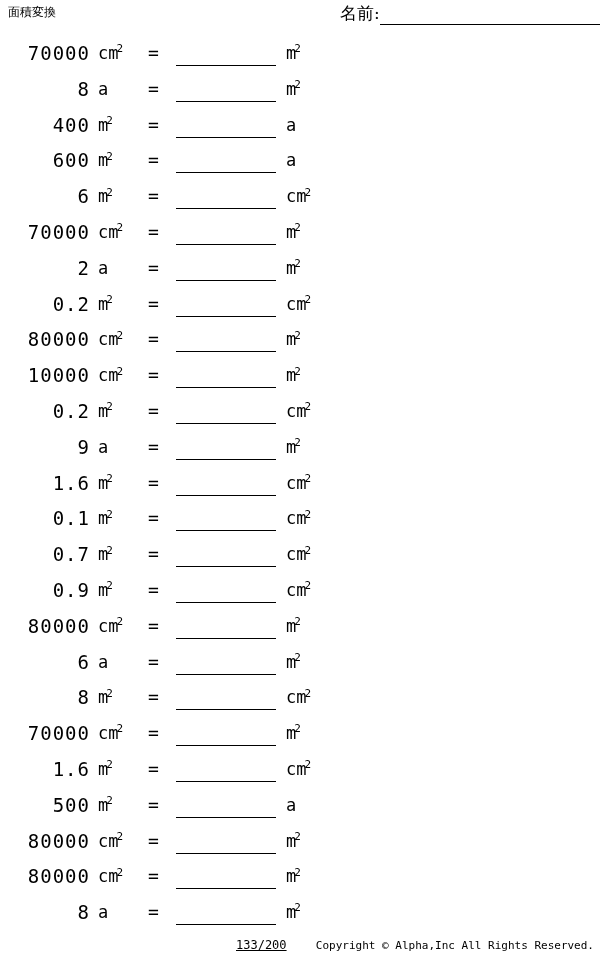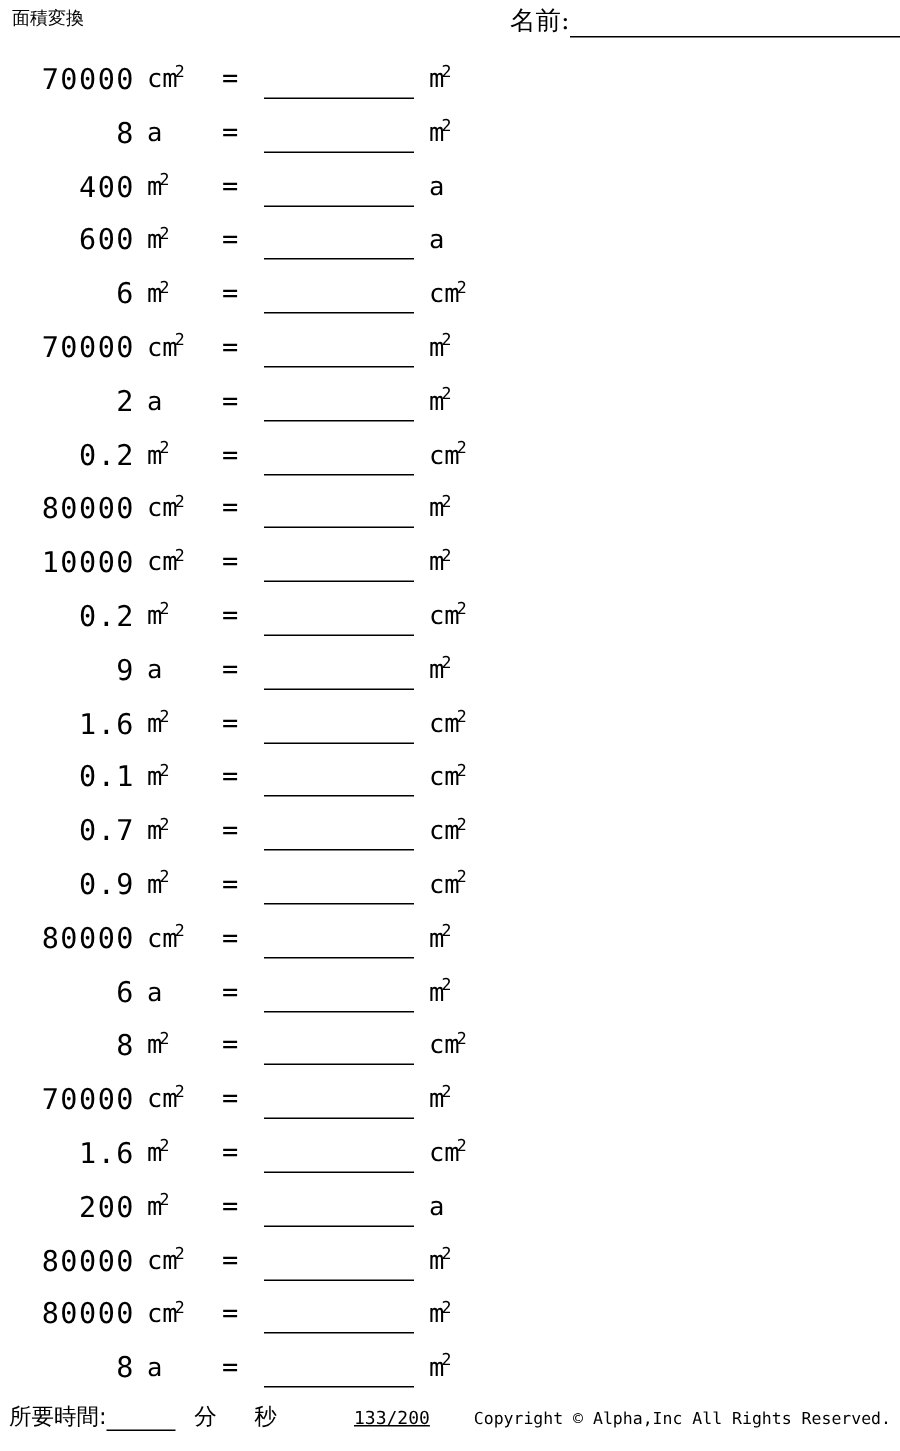--- a/index.html
+++ b/index.html
@@ -316,21 +316,21 @@
       <div class="unit-to"><span>m</span><sup class="sq">2</sup></div>
     </div>
     <div class="row">
       <div class="val">1.6</div>
       <div class="unit-from"><span>m</span><sup class="sq">2</sup></div>
       <div class="eq">=</div>
       <div class="answer-line"></div>
       <div class="unit-to"><span>cm</span><sup class="sq">2</sup></div>
     </div>
     <div class="row">
-      <div class="val">200</div>
+      <div class="val">500</div>
       <div class="unit-from"><span>m</span><sup class="sq">2</sup></div>
       <div class="eq">=</div>
       <div class="answer-line"></div>
       <div class="unit-to"><span>a</span></div>
     </div>
     <div class="row">
       <div class="val">80000</div>
       <div class="unit-from"><span>cm</span><sup class="sq">2</sup></div>
       <div class="eq">=</div>
       <div class="answer-line"></div>
@@ -346,18 +346,15 @@
     <div class="row">
       <div class="val">8</div>
       <div class="unit-from"><span>a</span></div>
       <div class="eq">=</div>
       <div class="answer-line"></div>
       <div class="unit-to"><span>m</span><sup class="sq">2</sup></div>
     </div>
   </div>
 
 <div class="footer">
-  <div class="time-block">
-    <span class="time-label">所要時間:</span><span class="time-blank1"></span><span class="time-unit">分</span><span class="time-unit">秒</span>
-  </div>
   <div class="page-id">133/200</div>
   <div class="copyright">Copyright © Alpha,Inc All Rights Reserved.</div>
 </div>
 
 </body></html>

